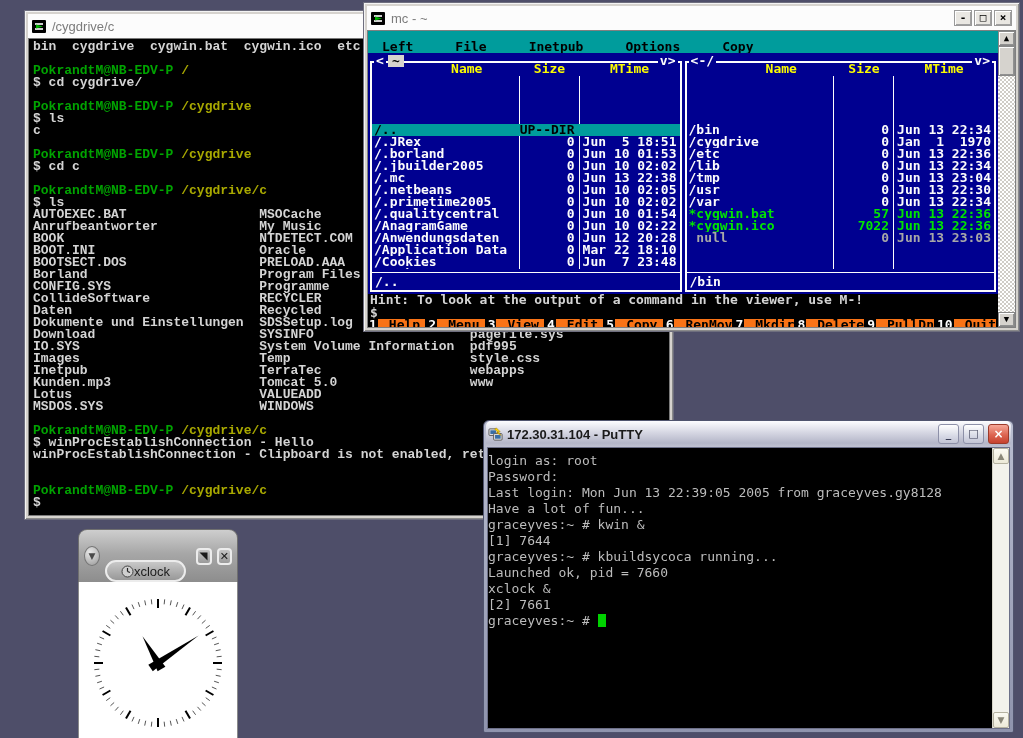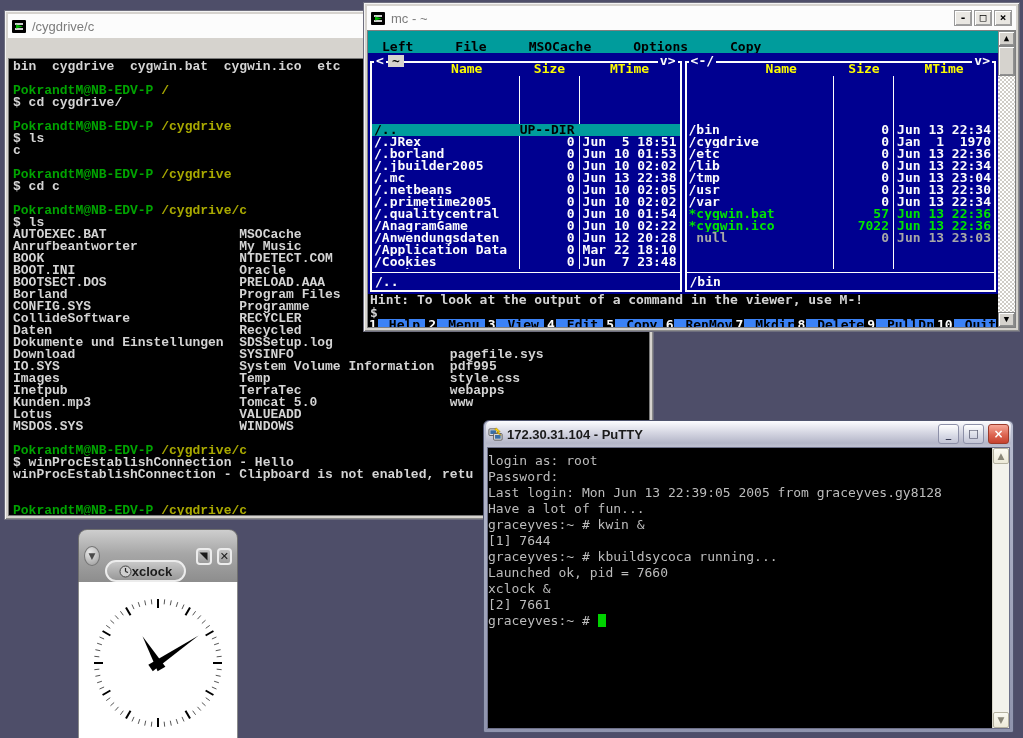--- a/index.html
+++ b/index.html
@@ -37,21 +37,21 @@
     background:#000; overflow:hidden; flex:1 1 auto;
     border:1px solid #7a7a7a;
     font:bold 13px/12px "DejaVu Sans Mono", monospace;
     color:#d4d4d4; white-space:pre; padding:2px 0 0 4px;
   }
   .tl { height:12px;font-family:Liberation Mono, monospace; }
   .c-g { color:#00a400; }
   .c-y { color:#a8a800; }
 
   
-  #cygwin-win { left:4px; top:10px; width:650px; height:510px; z-index:1;gap:20px; }
+  #cygwin-win { left:24px; top:10px; width:650px; height:510px; z-index:1; }
 
   
   #mc-win { left:363px; top:2px; width:657px; height:330px; z-index:2; }
   .mc-client { flex:1 1 auto; display:flex; overflow:hidden; border:1px solid #808080; background:#000; }
   .mc-content { flex:1 1 auto; display:flex; flex-direction:column; overflow:hidden;
     font:bold 13px/12px "DejaVu Sans Mono", monospace; white-space:pre; }
   .mc-menubar { flex:0 0 14px; background:#009c9c; color:#000; display:flex; align-items:center; padding-left:14px; }
   .mc-menubar span { margin-right:42px;margin-top:10px; }
   .mc-panels { flex:1 1 auto; background:#000090; display:flex; gap:3px; padding:8px 2px 2px 2px; }
   .panel { flex:1 1 0; border:2px solid #fcfcfc; position:relative; display:flex; flex-direction:column; color:#fcfcfc; }
@@ -70,21 +70,21 @@
   .prow .rt { text-align:right; padding-right:3px; }
   .prow.sel { background:#009c9c; color:#000; }
   .prow.exec { color:#00e400; }
   .prow.stale { color:#a8a8a8; }
   .pministat { border-top:1px solid #fcfcfc; margin-top:3px; padding:3px 0 2px 3px; flex:0 0 auto; }
   .mc-hint { flex:0 0 13px; background:#000; color:#d4d4d4; padding-left:2px; }
   .mc-cmd { flex:0 0 12px; background:#000; color:#d4d4d4; padding-left:2px; }
   .mc-keybar { flex:0 0 15px; background:#000; display:flex; }
   .fk { flex:1 1 0; display:flex; }
   .fk .fkn { color:#fcfcfc; padding:0 1px; }
-  .fk .fkl { flex:1 1 auto; background:#3b82f6; color:#000; margin-right:2px; padding-left:11px; }
+  .fk .fkl { flex:1 1 auto; background:#f97316; color:#000; margin-right:2px; padding-left:11px; }
   
   .c-scroll { flex:0 0 17px; display:flex; flex-direction:column;
     background:#fff;
     background-image:
       linear-gradient(45deg,#cfccc6 25%,transparent 25%,transparent 75%,#cfccc6 75%),
       linear-gradient(45deg,#cfccc6 25%,transparent 25%,transparent 75%,#cfccc6 75%);
     background-size:4px 4px; background-position:0 0,2px 2px; }
   .c-sbtn { flex:0 0 15px; background:#d6d3ce; border:1px solid #888;
     box-shadow: inset 1px 1px 0 #fff, inset -1px -1px 0 #909090;
     font:9px/13px "DejaVu Sans Mono", monospace; color:#000; text-align:center; }
@@ -122,21 +122,21 @@
   #xclock-win { left:78px; top:529px; width:160px; height:193px; z-index:3; display:flex; flex-direction:column; }
   .keramik-title { flex:0 0 30px; border-radius:9px 9px 0 0;
     background:linear-gradient(#cecece,#a7a7a7 45%,#8d8d8d);
     border:1px solid #6f6f6f; border-bottom:none;
     display:flex; align-items:center; gap:5px; padding:0 5px; }
   .ker-menu { width:20px; height:20px; border-radius:50%;
     background:radial-gradient(circle at 35% 30%, #e8e8e8, #9a9a9a);
     border:1px solid #777; color:#4a4a4a; font:9px/18px "DejaVu Sans", sans-serif; text-align:center; }
   .ker-pill { height:22px; width:106px; border:2px solid #ececec; border-radius:12px;
     background:linear-gradient(#c8c8c8,#989898); display:flex; align-items:center; justify-content:center; 
-    font-size:13px; font-weight:bold; color:#1c1c1c;margin-top:30px; }
+    font-size:13px; font-weight:normal; color:#1c1c1c;margin-top:30px; }
   .ker-spacer { flex:1 1 auto; }
   .ker-btn { width:19px; height:17px; border-radius:4px; border:2px solid #ececec;
     background:linear-gradient(#c4c4c4,#9a9a9a); display:flex; align-items:center; justify-content:center;
     font:bold 11px/13px "DejaVu Sans", sans-serif; color:#1a1a1a; }
   .xclock-body { flex:1 1 auto; background:#fff; border:1px solid #8a8a8a; border-top:none; } 
 </style>
 </head>
 <body>
 
 <div class="win classic" id="cygwin-win">
@@ -162,21 +162,21 @@
     </svg>
     <span class="tl-text">mc - ~</span>
     <span class="capbtns">
       <span class="capbtn">-</span>
       <span class="capbtn">□</span>
       <span class="capbtn">×</span>
     </span>
   </div>
   <div class="mc-client">
     <div class="mc-content">
-      <div class="mc-menubar" id="mc-menubar"><span>Left</span><span>File</span><span>MSOCache</span><span>Options</span><span>Copy</span></div>
+      <div class="mc-menubar" id="mc-menubar"><span>Left</span><span>File</span><span>Inetpub</span><span>Options</span><span>Copy</span></div>
       <div class="mc-panels">
 
         <div class="panel" id="mc-left-panel">
           <span class="ptitle-l">&lt;</span>
           <span class="ptitle-box">~</span>
           <span class="ptitle-r">v&gt;</span>
           <div class="phead">
             <span>Name</span>
             <span>Size</span>
             <span>MTime</span>

